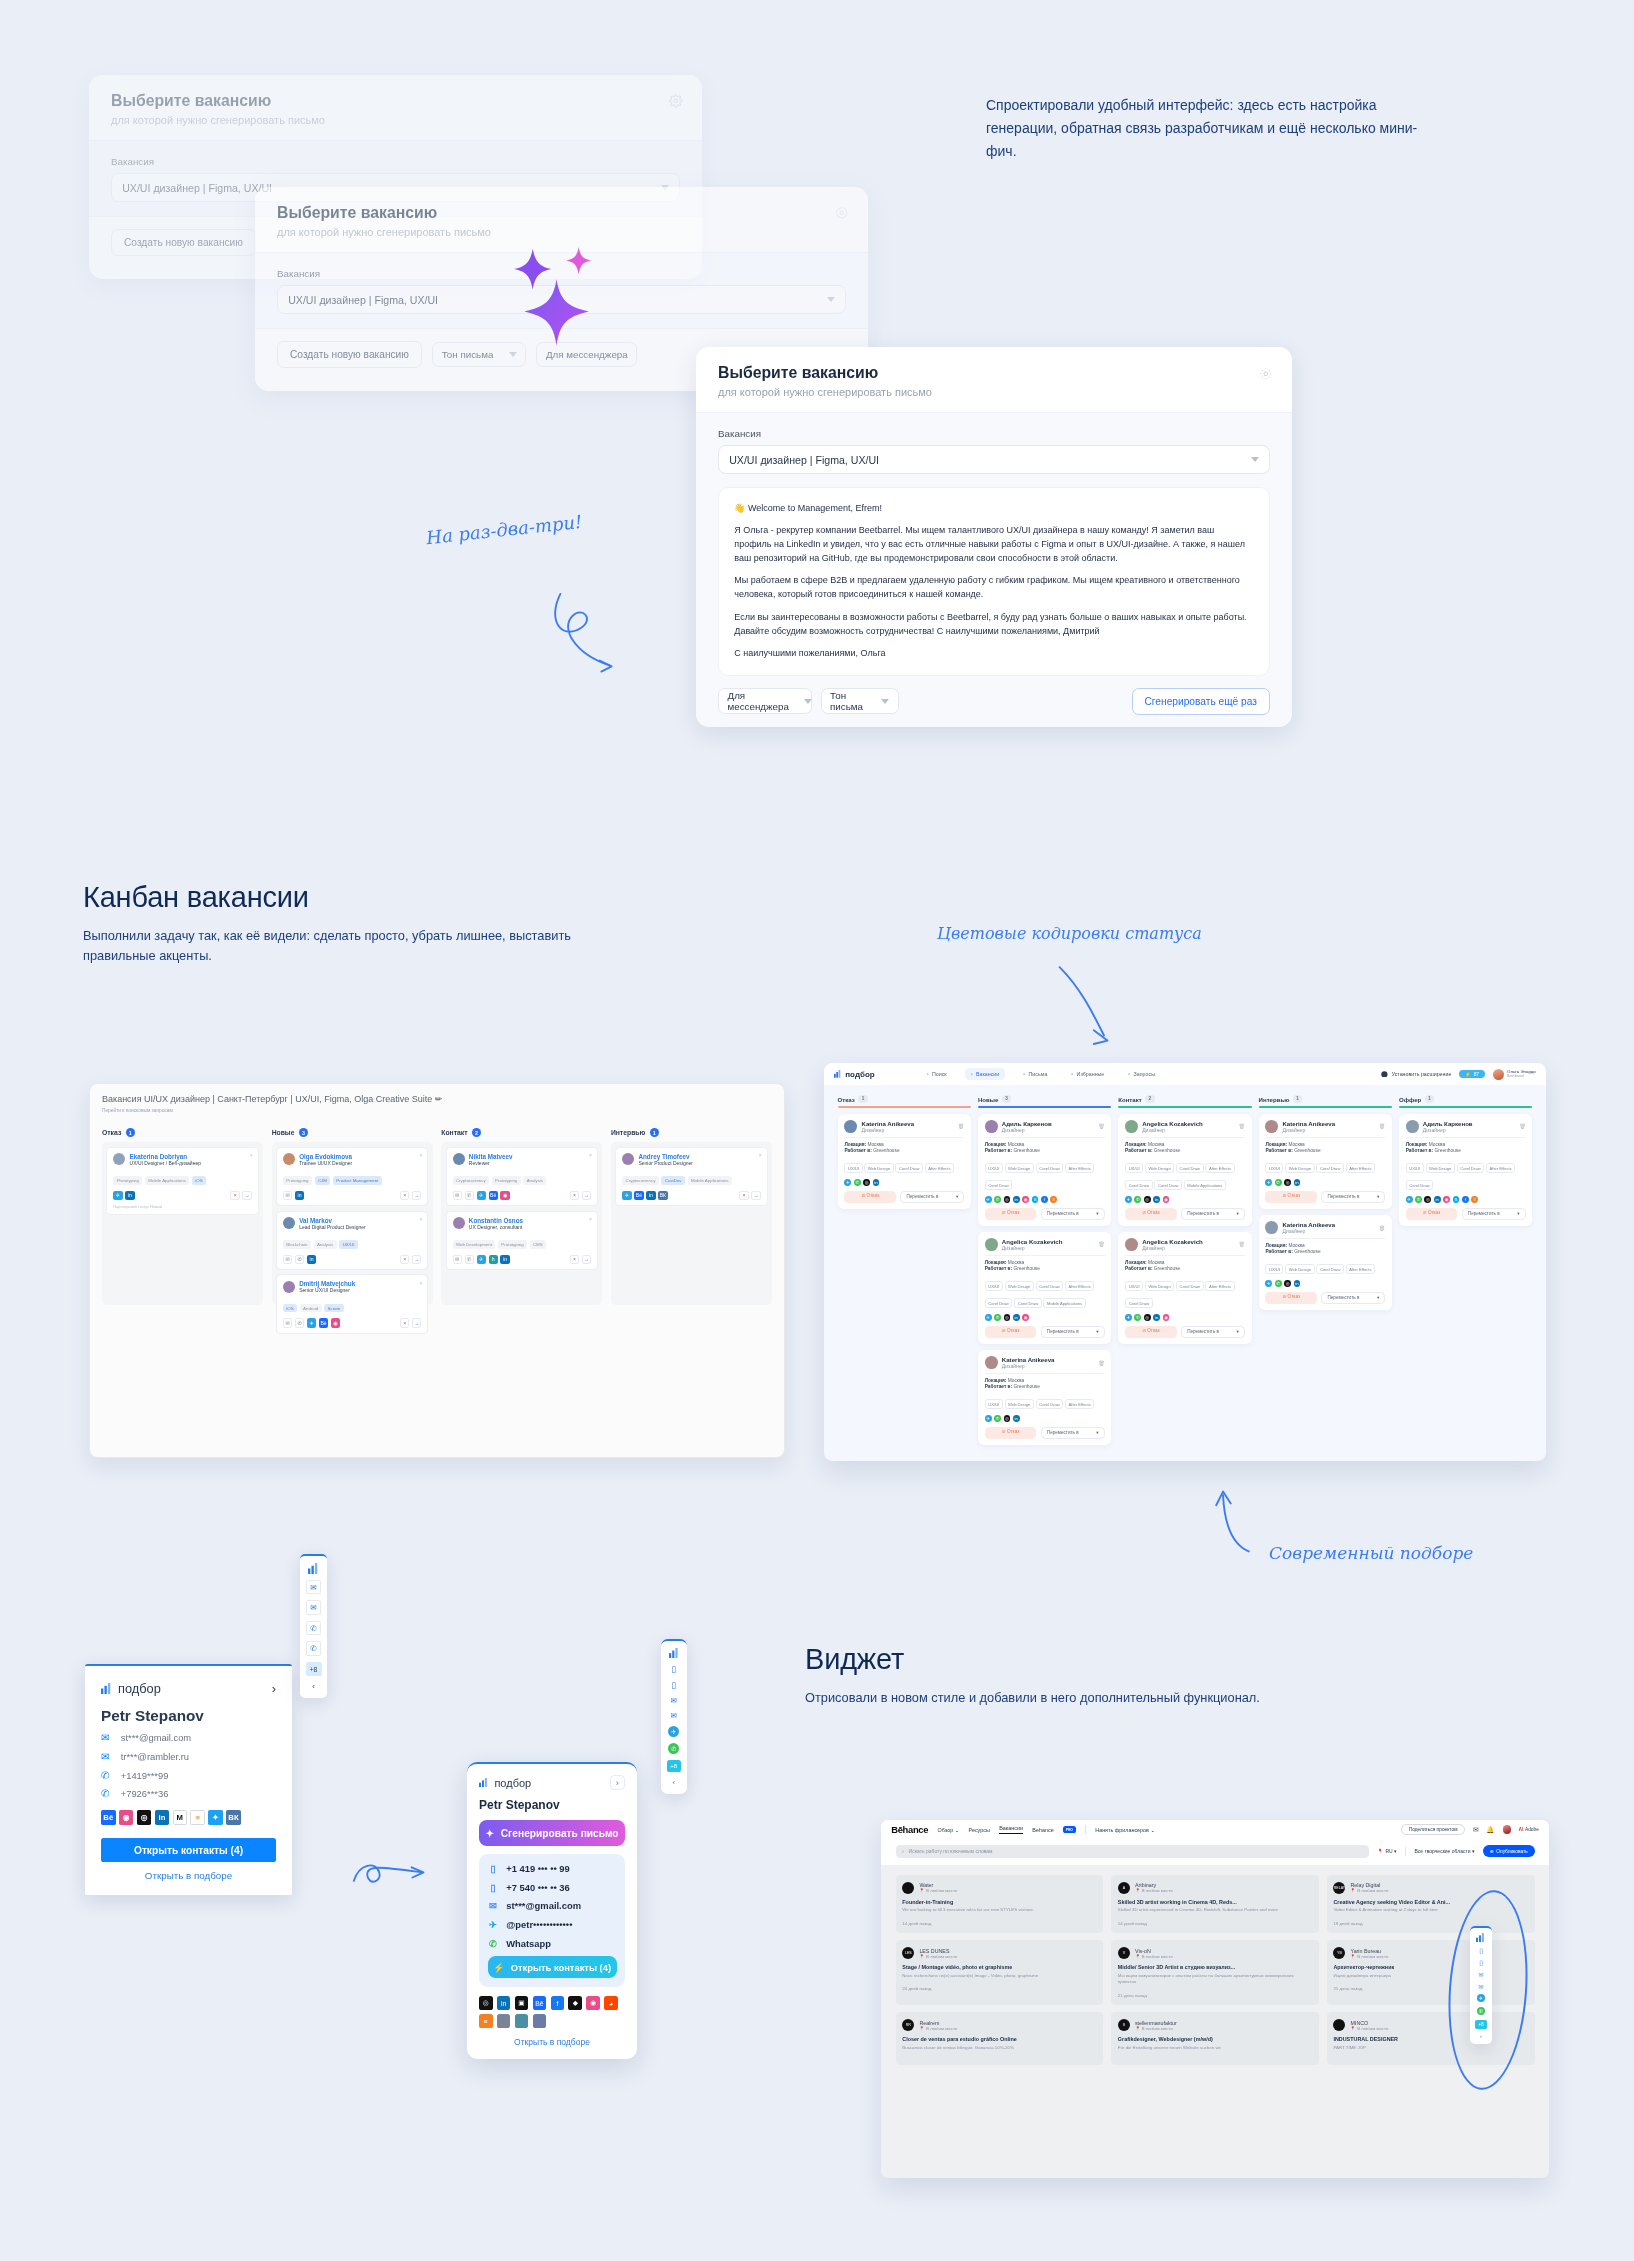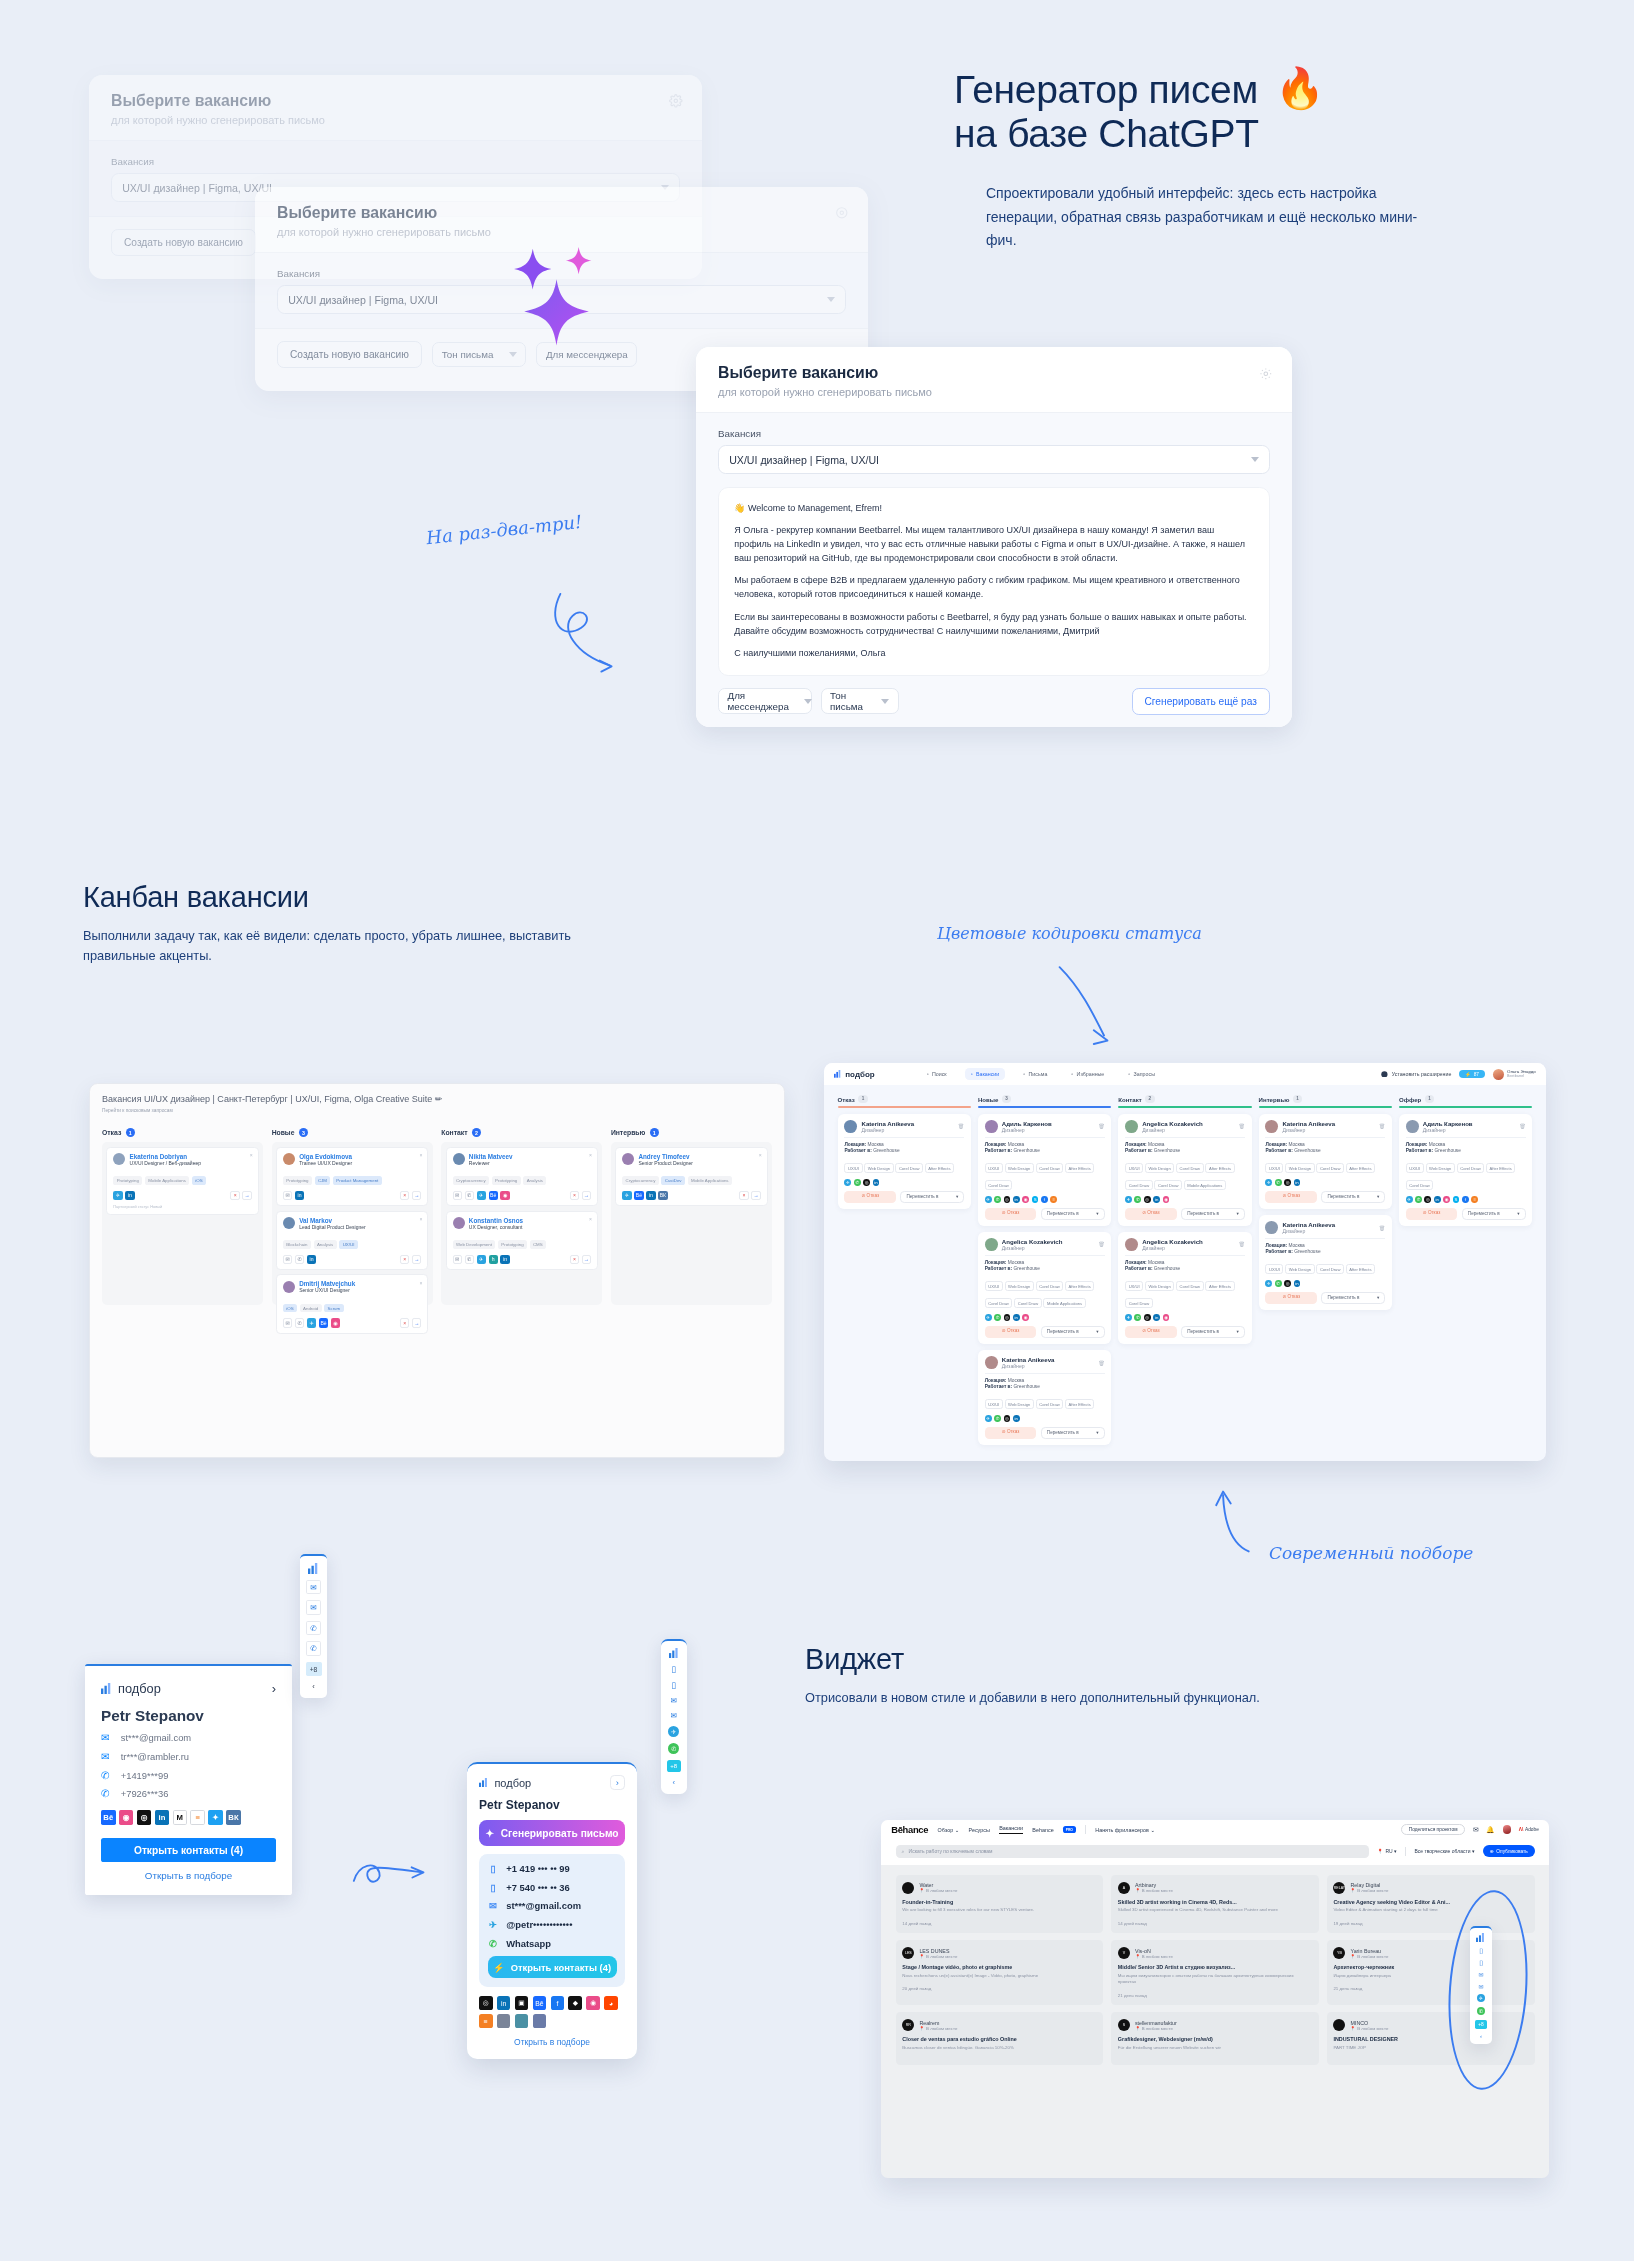--- a/index.html
+++ b/index.html
@@ -133,27 +133,20 @@
   .j-av{width:12px;height:12px;border-radius:50%;background:#111;color:#fff;font-size:3.6px;display:flex;align-items:center;justify-content:center;flex:none;}
 
   .ellipse{position:absolute;border:2.1px solid #3b7cf0;border-radius:50%;}
 </style>
 </head>
 <body>
 
 <div class="page">
 
   <div class="abs" style="left:954px;top:68px;width:477px;">
-    <div style="display:flex;align-items:flex-start;gap:17px;">
-      <div>
-        <div class="hero-title">Генератор писем</div>
-        <div class="hero-title">на базе ChatGPT</div>
-      </div>
-      <div class="fire">🔥</div>
-    </div>
     <div class="hero-sub" style="margin-top:25.5px;width:460px;">Спроектировали удобный интерфейс: здесь есть настройка генерации, обратная связь разработчикам и ещё несколько мини-фич.</div>
   </div>
 
   <div class="abs card gen-card ghost2" style="left:89px;top:75px;width:613px;height:204px;">
     <div class="gen-head" style="position:relative;">
       <div class="gen-h1">Выберите вакансию</div>
       <div class="gen-h2">для которой нужно сгенерировать письмо</div>
       <div class="abs" style="right:19px;top:19px;">
         <svg class="gear" viewBox="0 0 24 24" fill="none" stroke="#9aa2b1" stroke-width="2">
             <circle cx="12" cy="12" r="3"></circle>

